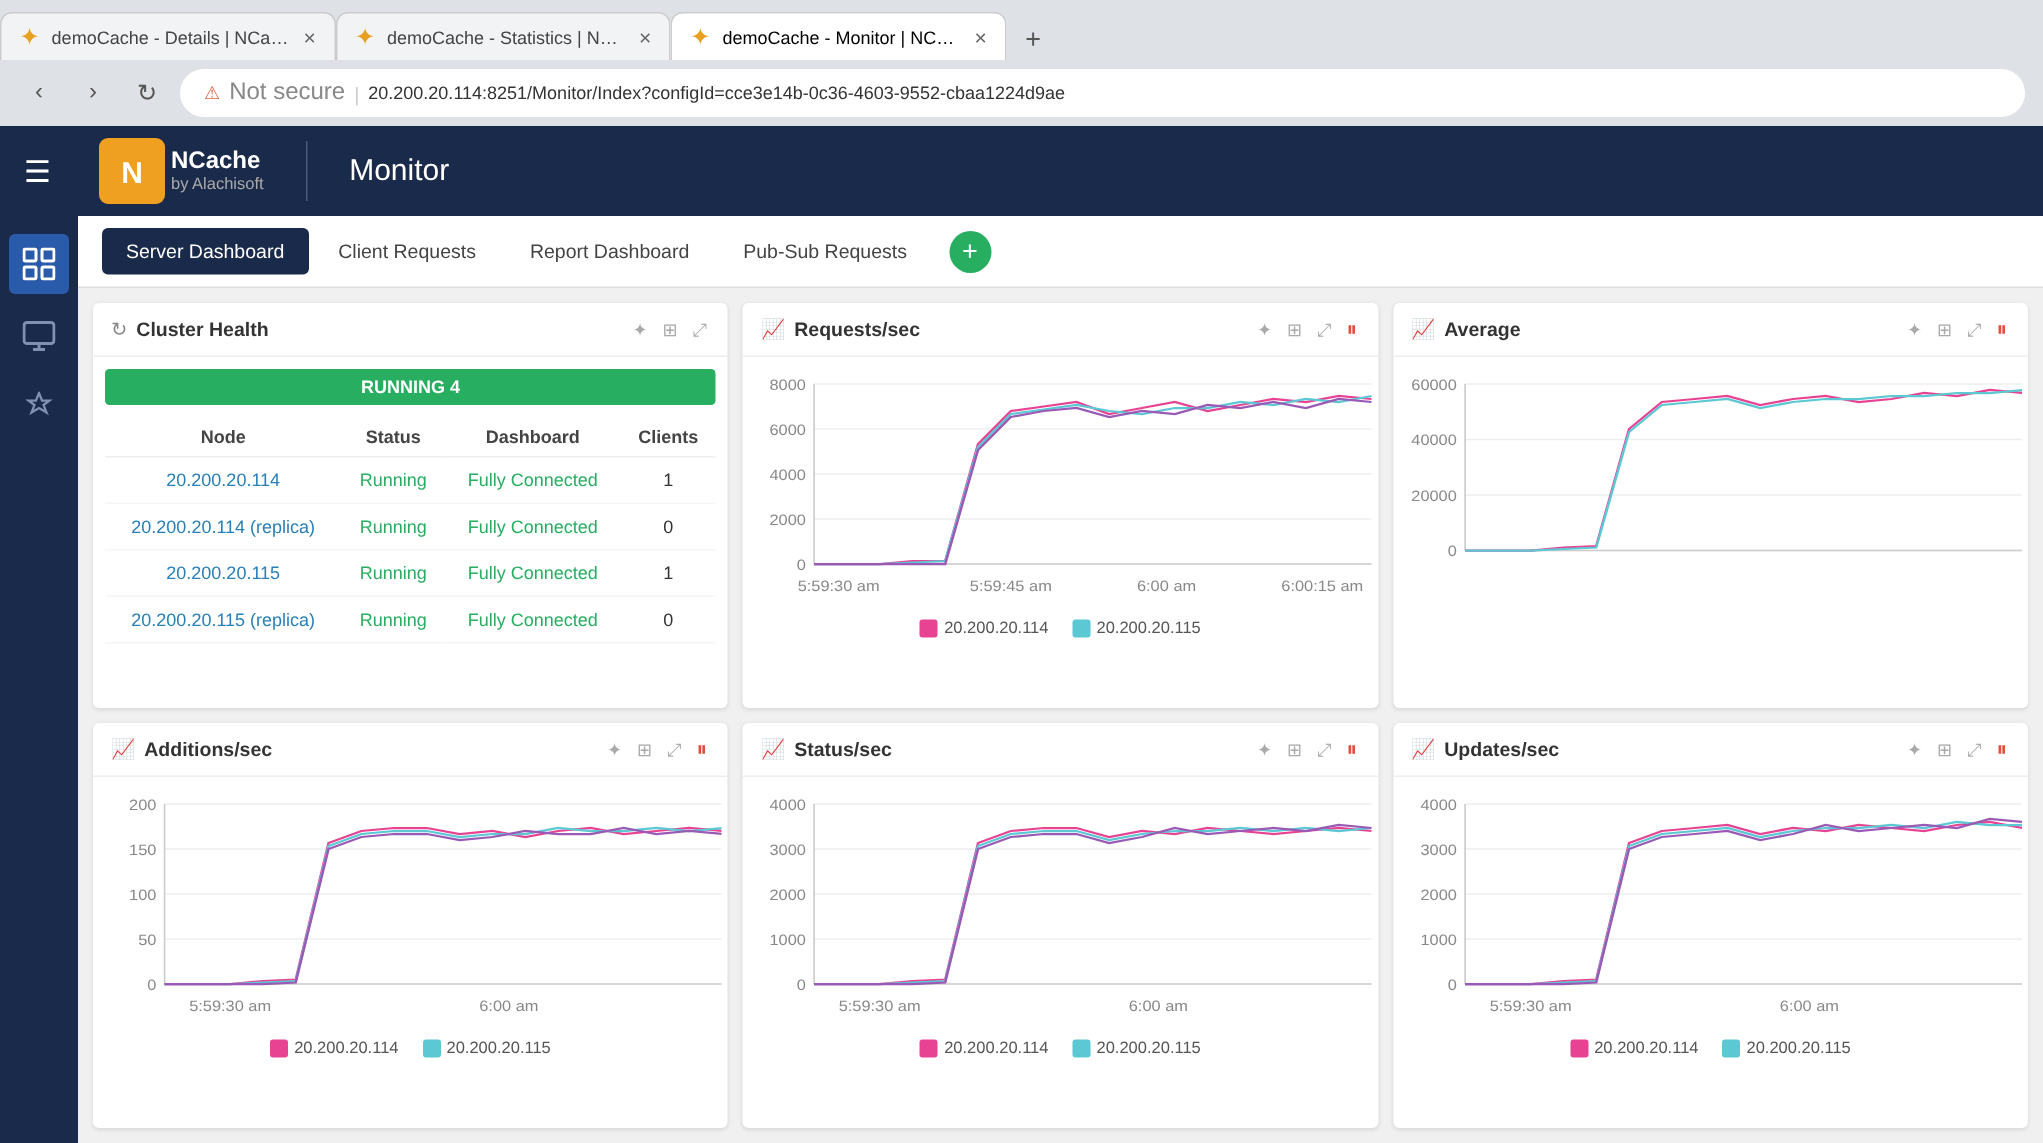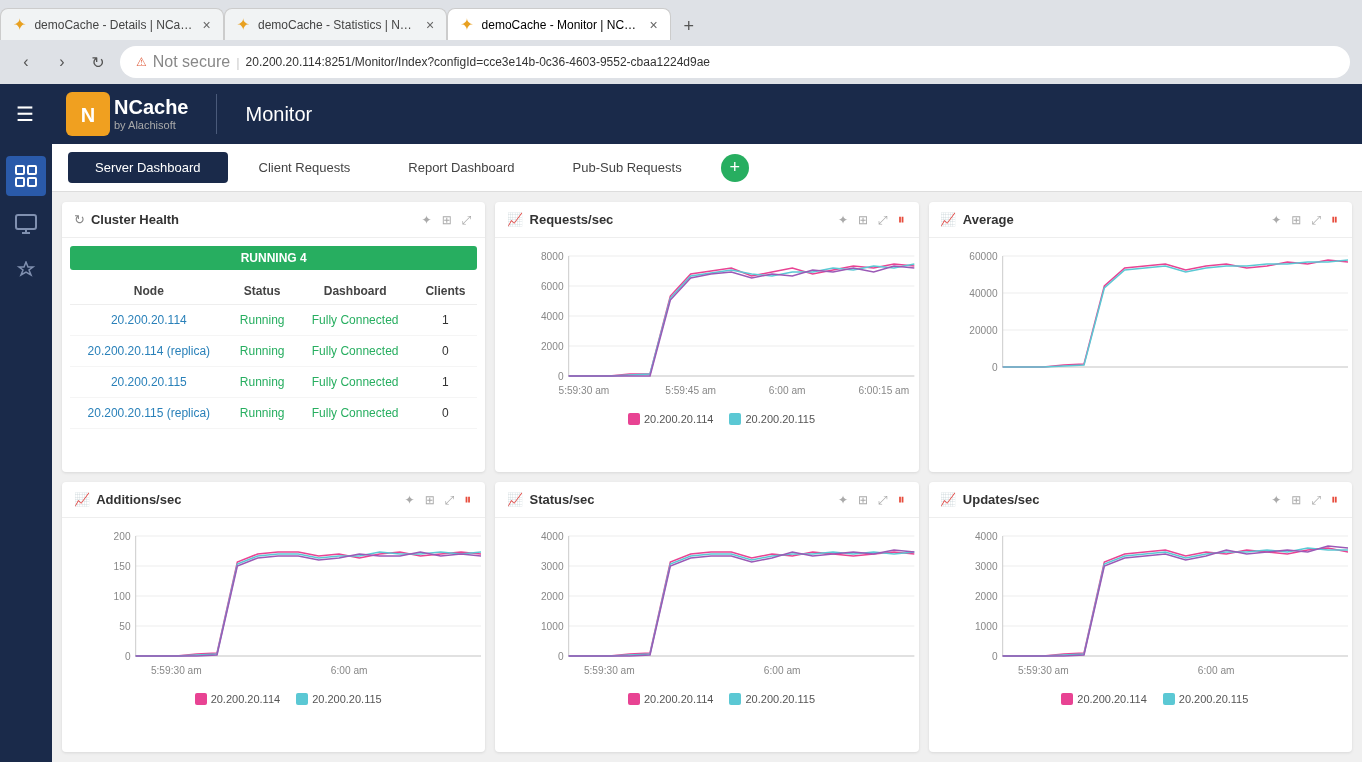--- a/index.html
+++ b/index.html
@@ -34,21 +34,21 @@
     
     .sidebar { background: #1a2a4a; width: 52px; display: flex; flex-direction: column; align-items: center; padding: 12px 0; gap: 8px; }
     .sidebar-item { width: 40px; height: 40px; display: flex; align-items: center; justify-content: center; border-radius: 4px; cursor: pointer; color: #8090b0; font-size: 18px; }
     .sidebar-item.active { background: #2a5aaa; color: #fff; }
 
     
     .main-content { flex: 1; display: flex; flex-direction: column; background: #f0f0f0; overflow: hidden; }
     
     
     .dashboard-tabs { background: #ffffff; display: flex; align-items: center; padding: 0 16px; height: 48px; border-bottom: 1px solid #ddd; gap: 4px; }
-    .dash-tab { padding: 8px 27px; border-radius: 4px; cursor: pointer; font-size: 13px; color: #444; white-space: nowrap; }
+    .dash-tab { padding: 8px 16px; border-radius: 4px; cursor: pointer; font-size: 13px; color: #444; white-space: nowrap; }
     .dash-tab.active { background: #1a2a4a; color: #fff; }
     .add-tab-btn { width: 28px; height: 28px; background: #27ae60; border-radius: 50%; display: flex; align-items: center; justify-content: center; color: #fff; font-size: 18px; cursor: pointer; margin-left: 8px; }
 
     
     .dashboard-grid { flex: 1; overflow-y: auto; padding: 10px; display: grid; grid-template-columns: 1fr 1fr 1fr; grid-template-rows: auto auto; gap: 10px; }
     
     
     .panel { background: #fff; border-radius: 4px; box-shadow: 0 1px 3px rgba(0,0,0,0.1); display: flex; flex-direction: column; }
     .panel-header { display: flex; align-items: center; padding: 8px 12px; border-bottom: 1px solid #eee; gap: 6px; height: 36px; }
     .panel-icon { color: #888; font-size: 13px; }
@@ -65,21 +65,21 @@
     .cluster-table { width: 100%; border-collapse: collapse; font-size: 12px; }
     .cluster-table th { color: #444; font-weight: 600; padding: 6px 8px; text-align: center; border-bottom: 1px solid #eee; }
     .cluster-table td { padding: 8px 8px; text-align: center; border-bottom: 1px solid #f5f5f5; }
     .node-link { color: #2980b9; cursor: pointer; }
     .status-running { color: #27ae60; }
     .connection-ok { color: #27ae60; margin-top: 32px; }
     .clients-count { color: #333; }
 
     
     .chart-panel { display: flex; flex-direction: column; }
-    .chart-content { flex: 1; padding: 8px 4px 4px 4px; position: relative; min-height: 200px; margin-left: 29px; }
+    .chart-content { flex: 1; padding: 8px 4px 4px 4px; position: relative; min-height: 200px; }
     
     
     .chart-svg { width: 100%; height: 160px; }
     .chart-legend { display: flex; gap: 16px; padding: 4px 8px; justify-content: center; font-size: 11px; color: #555; }
     .legend-item { display: flex; align-items: center; gap: 4px; }
     .legend-color { width: 12px; height: 12px; border-radius: 2px; }
 
     
     .additions-panel { grid-column: 1; grid-row: 2; }
     .fetches-panel { grid-column: 2; grid-row: 2; }
@@ -136,21 +136,21 @@
 
   <div class="top-nav">
     <div class="hamburger">☰</div>
     <div class="logo-area">
 
       <svg width="44" height="44" viewBox="0 0 44 44">
         <rect width="44" height="44" rx="6" fill="#f0a020"></rect>
         <text x="22" y="30" text-anchor="middle" font-size="20" font-weight="bold" fill="white">N</text>
       </svg>
       <div style="line-height:1.2;">
-        <div style="color:#fff; font-size:20px; font-weight:bold;">NCache</div>
+        <div style="color:#fff; font-size:16px; font-weight:bold;">NCache</div>
         <div style="color:#aaa; font-size:11px;">by Alachisoft</div>
       </div>
     </div>
     <div class="nav-divider"></div>
     <div class="nav-title">Monitor</div>
   </div>
 
   <div class="app-body">
 
     <div class="sidebar">

